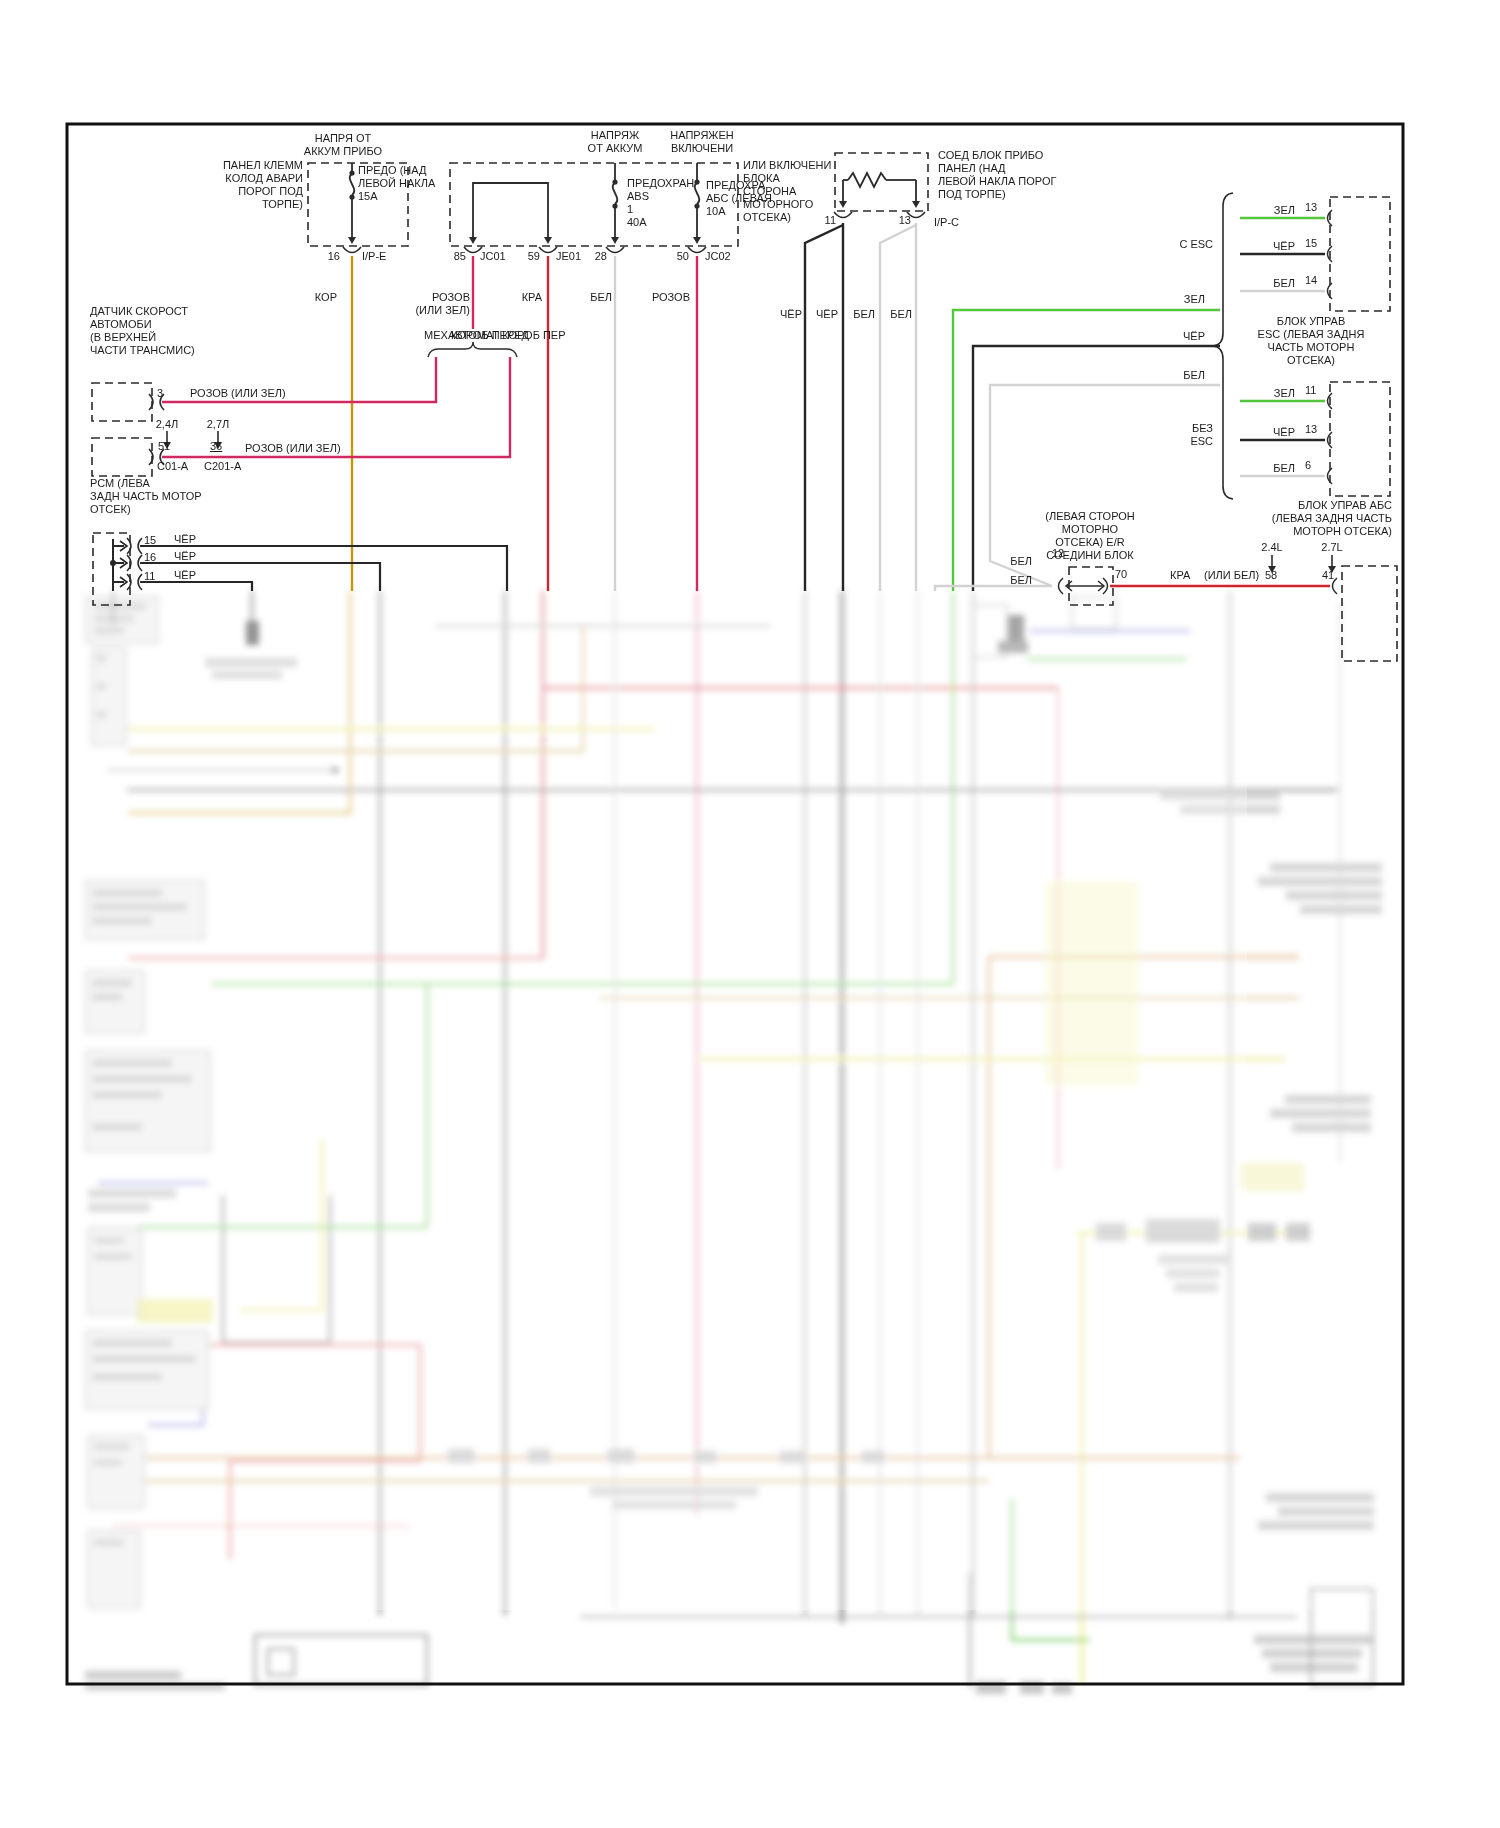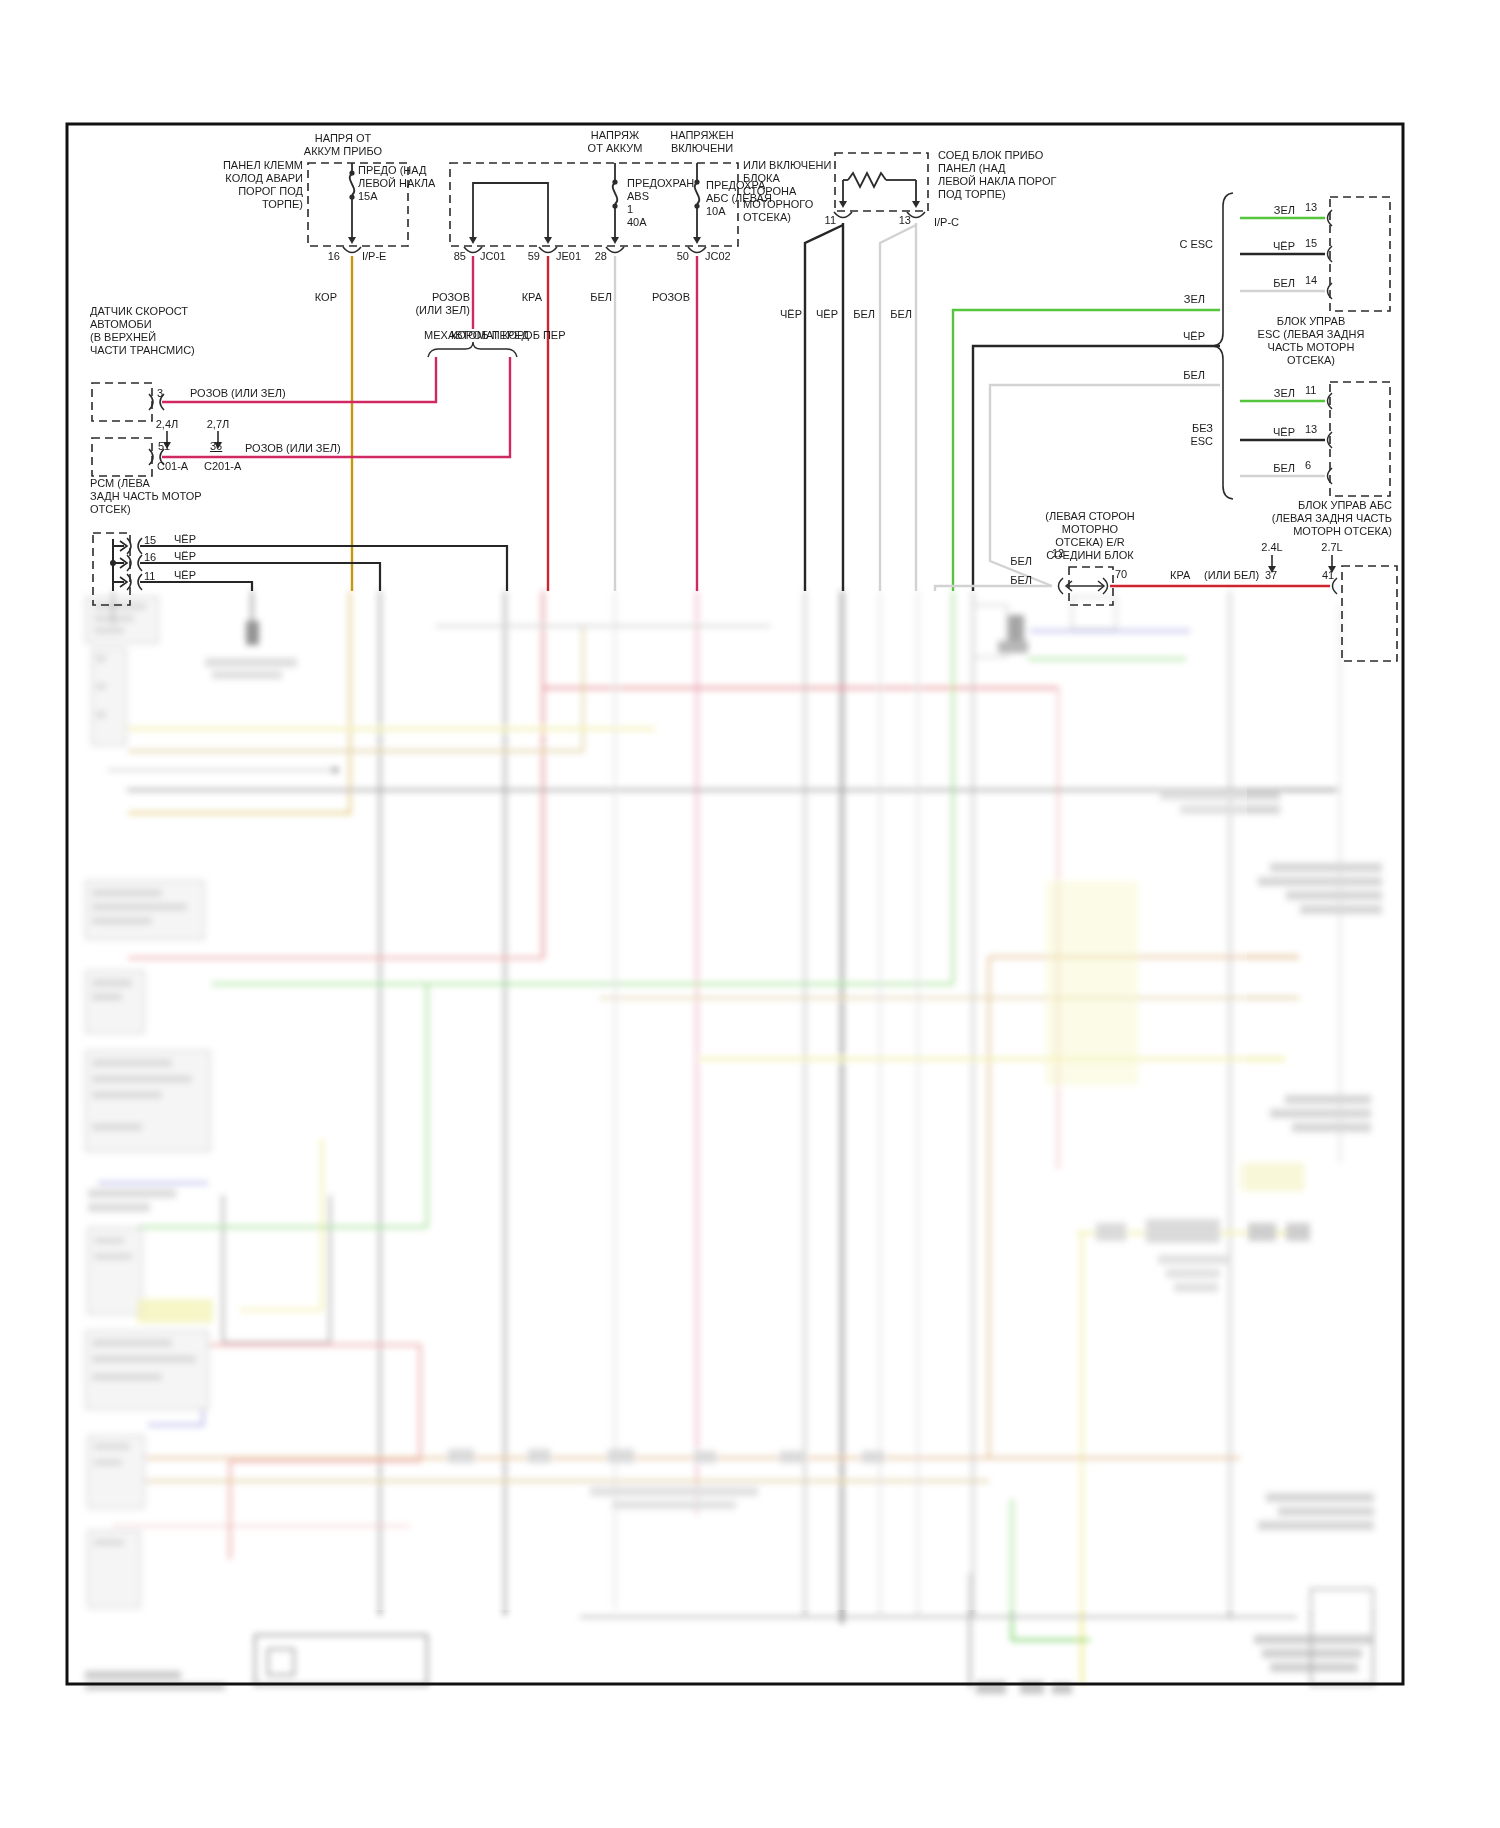--- a/index.html
+++ b/index.html
@@ -454,18 +454,18 @@
 <div class="lbl c" style="left:1020px;top:467px;width:140px;">(ЛЕВАЯ СТОРОН
 МОТОРНО
 ОТСЕКА) E/R
 СОЕДИНИ БЛОК</div>
 <div class="lbl r" style="left:992px;top:512px;width:40px;">БЕЛ</div>
 <div class="lbl r" style="left:992px;top:531px;width:40px;">БЕЛ</div>
 <div class="lbl" style="left:1052px;top:504px;">12</div>
 <div class="lbl" style="left:1115px;top:525px;">70</div>
 <div class="lbl" style="left:1170px;top:526px;">КРА</div>
 <div class="lbl" style="left:1204px;top:526px;">(ИЛИ БЕЛ)</div>
-<div class="lbl" style="left:1265px;top:526px;">37</div>
+<div class="lbl" style="left:1265px;top:526px;">58</div>
 <div class="lbl" style="left:1322px;top:526px;">41</div>
 <div class="lbl c" style="left:1248px;top:498px;width:48px;">2.4L</div>
 <div class="lbl c" style="left:1308px;top:498px;width:48px;">2.7L</div>
 
 </div>
 
 </body></html>

